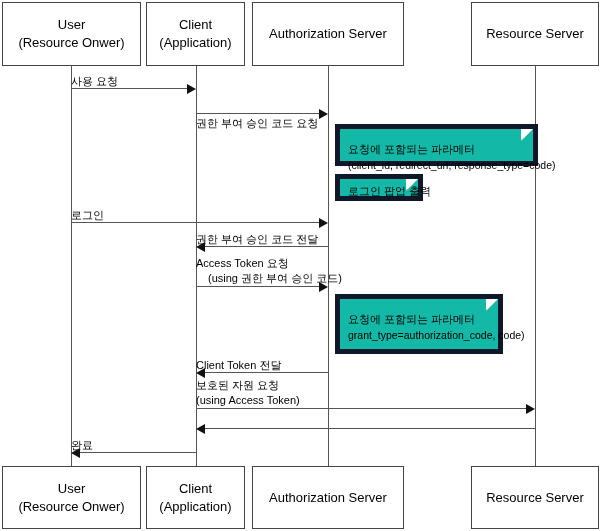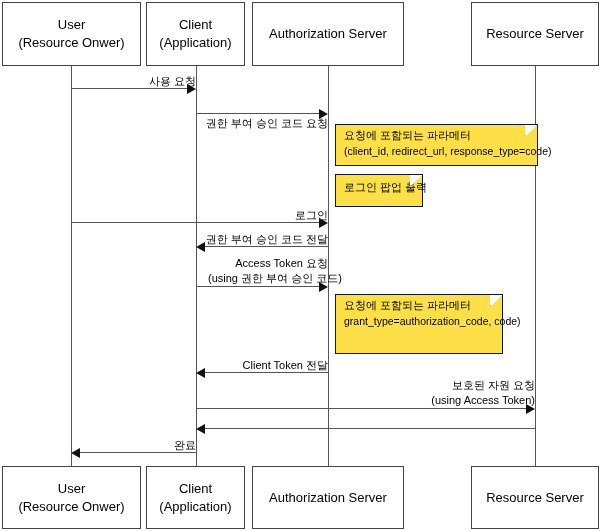--- a/index.html
+++ b/index.html
@@ -46,33 +46,33 @@
   }
   .arrowhead.right{border-left:9px solid #111111;}
   .arrowhead.left{border-right:9px solid #111111;}
 
   .msg-label{
     position:absolute;
     font-size:11px;
     line-height:14px;
     white-space:nowrap;
     color:#000000;
-    text-align:right;
+    text-align:left;
   }
   .msg-label.two-line{line-height:15px;}
 
   
   .note{
     position:absolute;
     box-sizing:border-box;
-    background:#fde047;
-    border:1px solid #0f172a;
+    background:#14b8a6;
+    border:5px solid #0f172a;
     font-size:10.5px;
     line-height:16px;
-    padding:2px 8px 5px 8px;
+    padding:12px 8px 5px 8px;
     color:#000000;
   }
   .note .corner{
     position:absolute;
     top:0;right:0;
     width:12px;height:12px;
     overflow:hidden;
   }
   .note .corner:before{
     content:"";
@@ -122,21 +122,21 @@
   <div class="msg-label" style="left:196px;top:116px;width:132px;">권한 부여 승인 코드 요청</div>
   <div class="msg" style="left:196px;top:113px;width:124px;"></div>
   <div class="arrowhead right" style="left:319px;top:109px;"></div>
 
   <div class="note" style="left:335px;top:124px;width:203px;height:42px;">
     <span class="corner"></span>
     <span class="note-line t">요청에 포함되는 파라메터</span>
     <span class="note-line">(client_id, redirect_url, response_type=code)</span>
   </div>
 
-  <div class="note" style="left:335px;top:174px;width:88px;height:33px;padding-top:4px;">
+  <div class="note" style="left:335px;top:174px;width:88px;height:27px;padding-top:4px;">
     <span class="corner"></span>
     <span class="note-line t">로그인 팝업 출력</span>
   </div>
 
   <div class="msg-label" style="left:71px;top:208px;width:257px;">로그인</div>
   <div class="msg" style="left:71px;top:222px;width:249px;"></div>
   <div class="arrowhead right" style="left:319px;top:218px;"></div>
 
   <div class="msg-label" style="left:196px;top:232px;width:132px;">권한 부여 승인 코드 전달</div>
   <div class="msg" style="left:205px;top:246px;width:123px;"></div>

